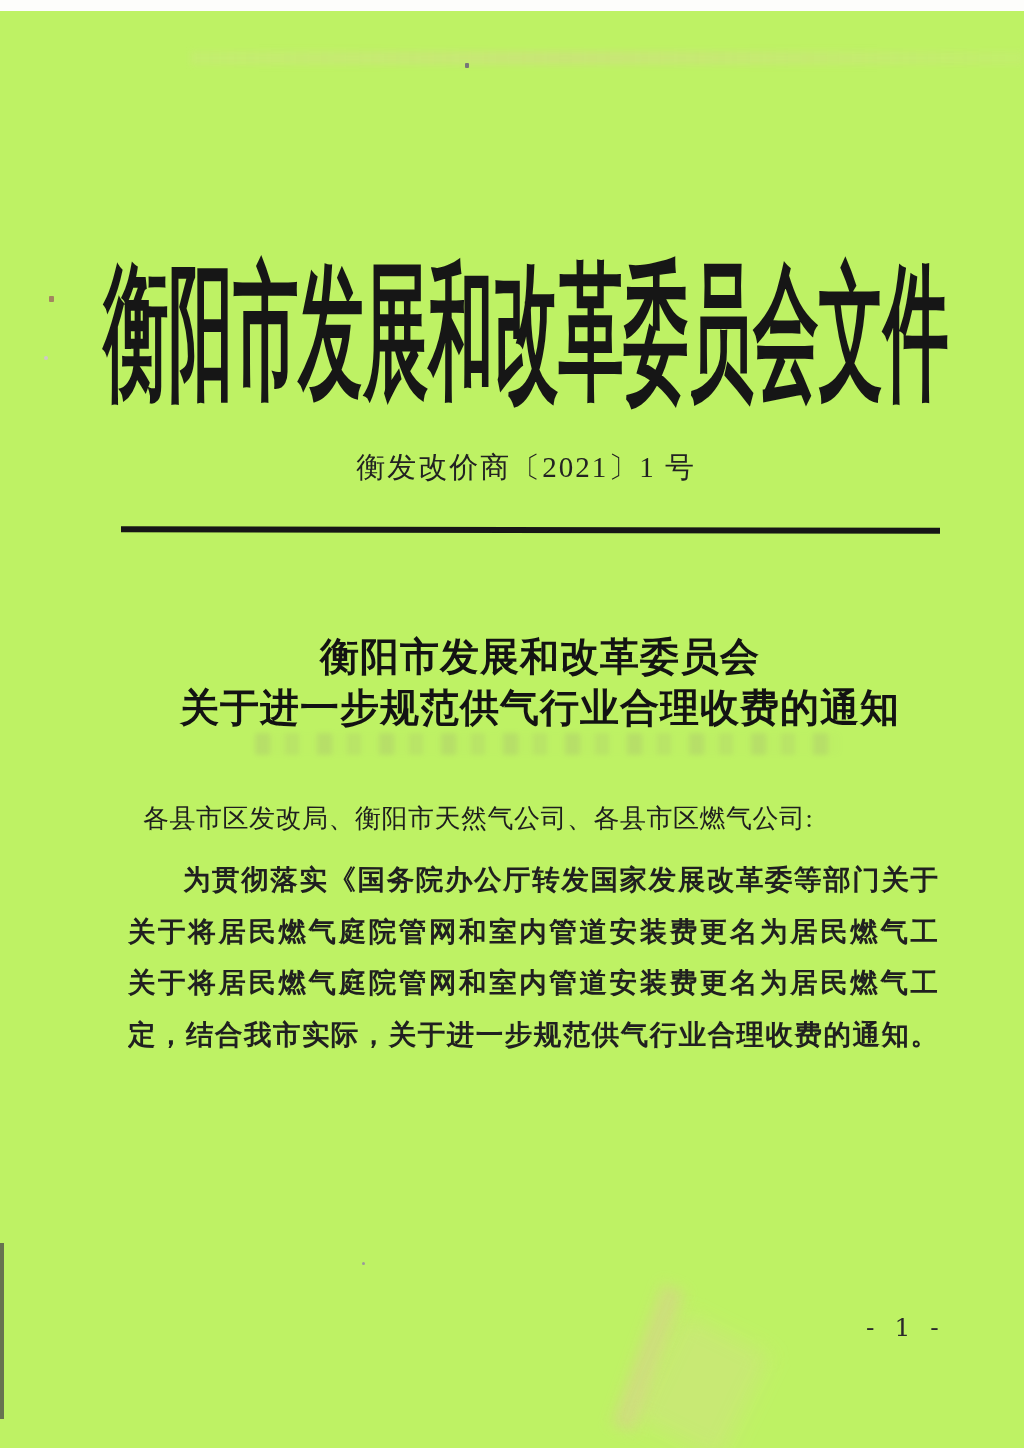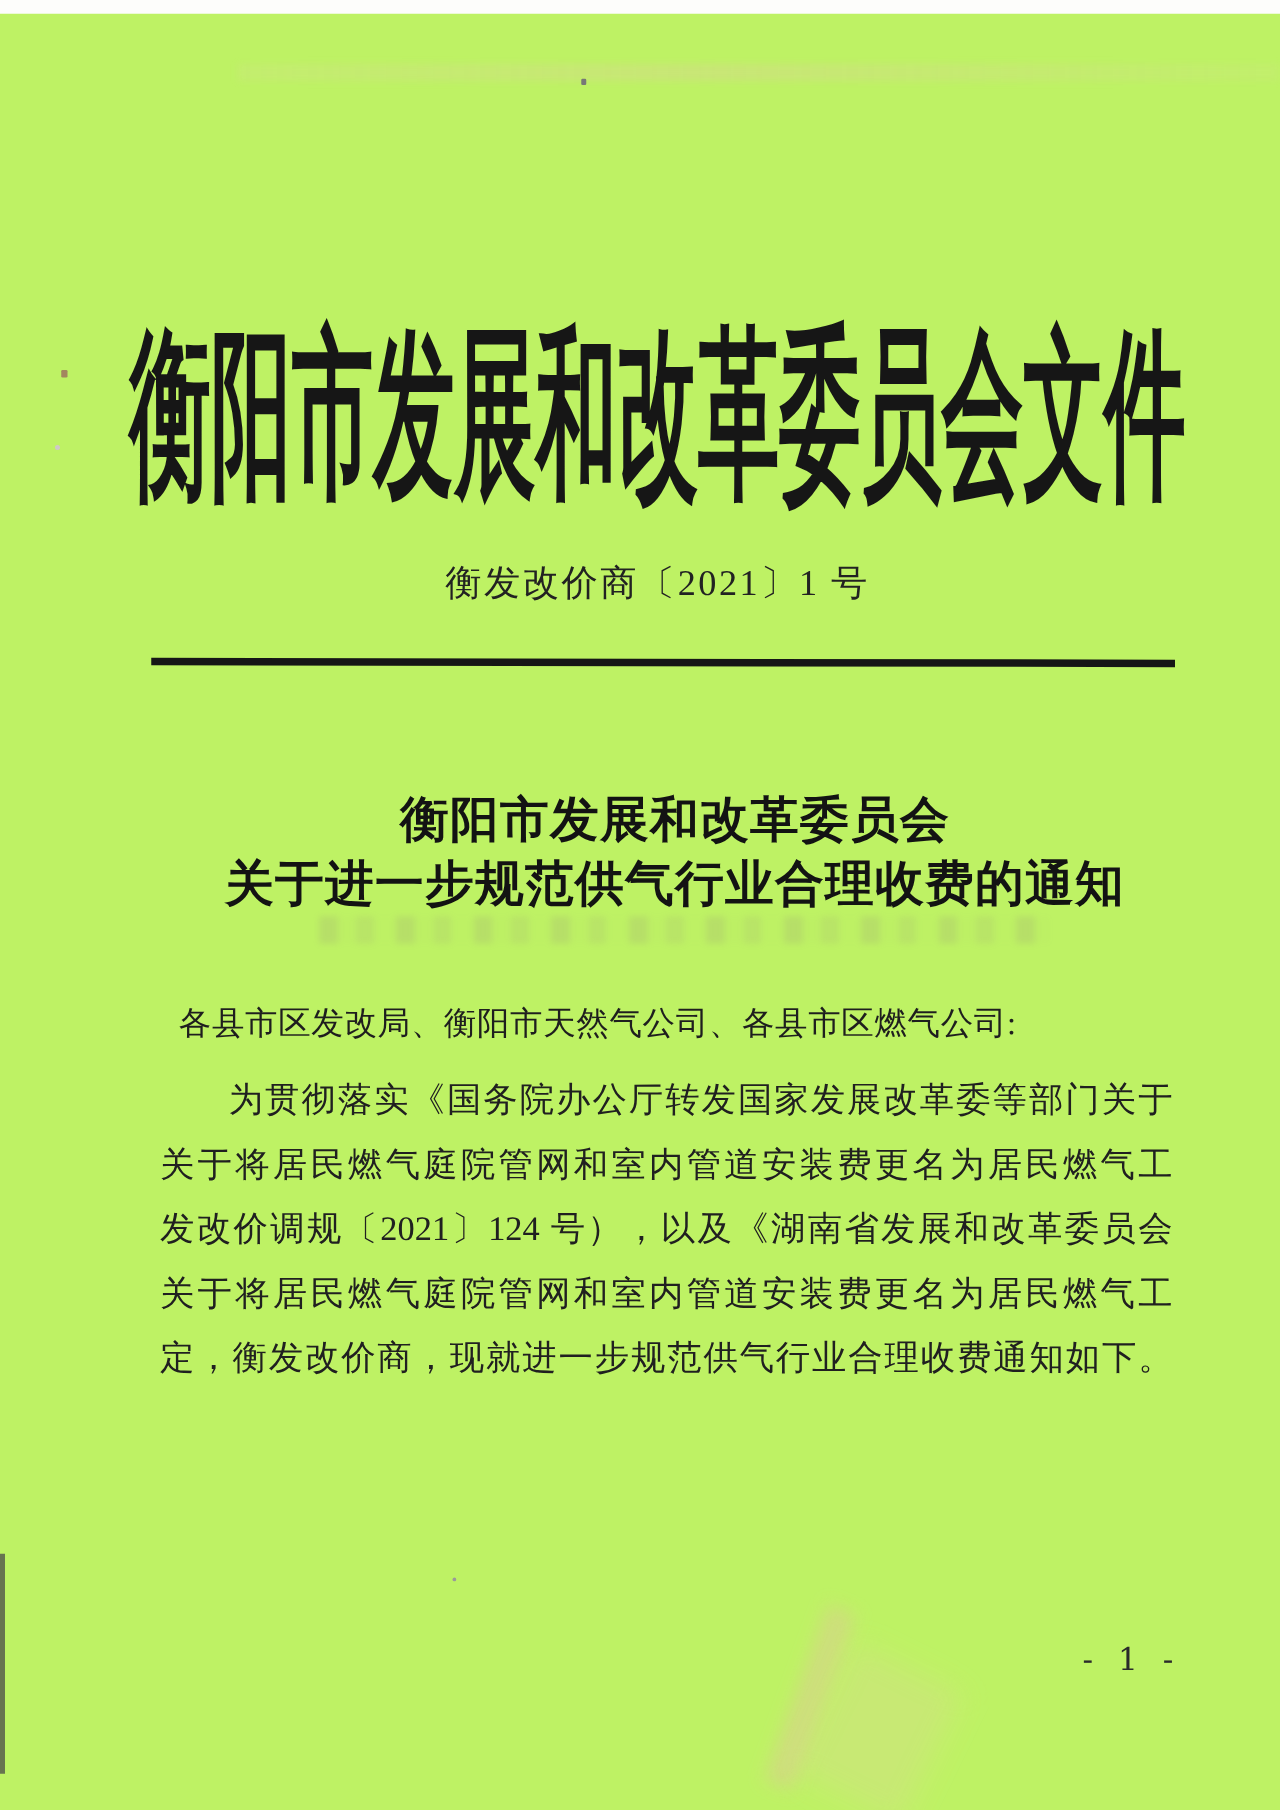--- a/index.html
+++ b/index.html
@@ -43,21 +43,21 @@
   
   .salutation {
     position:absolute; top:789px; left:143px;
     font-size:26px; line-height:38px; color:#1e1e1e; white-space:nowrap;
     letter-spacing:0.5px;
   }
 
   
   .body-block {
     position:absolute; top:843px; left:128px; width:810px;
-    font-size:27.5px; color:#202020;
+    font-size:27.5px; color:#202020;font-weight:bold;
   }
   .body-line {
     height:51.5px; line-height:51.5px;
     text-align:justify; text-align-last:justify; text-justify:inter-character;
     overflow:hidden; white-space:normal;
   }
   .body-line.indent { text-indent:2em; }
 
   
   .page-number {
@@ -124,20 +124,19 @@
     <div class="title-line">关于进一步规范供气行业合理收费的通知</div>
   </div>
 
   <div class="artifact ghost-bleed"></div>
 
   <div class="salutation">各县市区发改局、衡阳市天然气公司、各县市区燃气公司:</div>
 
   <div class="body-block">
     <div class="body-line indent">为贯彻落实《国务院办公厅转发国家发展改革委等部门关于</div>
     <div class="body-line">关于将居民燃气庭院管网和室内管道安装费更名为居民燃气工</div>
-    <div class="body-line">发改价调规〔2021〕124 号），以及《湖南省发展和改革委员会</div>
     <div class="body-line">关于将居民燃气庭院管网和室内管道安装费更名为居民燃气工</div>
-    <div class="body-line">定，衡发改价商，现就进一步规范供气行业合理收费通知如下。</div>
+    <div class="body-line">定，结合我市实际，关于进一步规范供气行业合理收费的通知。</div>
   </div>
 
   <div class="page-number">- 1 -</div>
 
 </div>
 
 </body></html>

